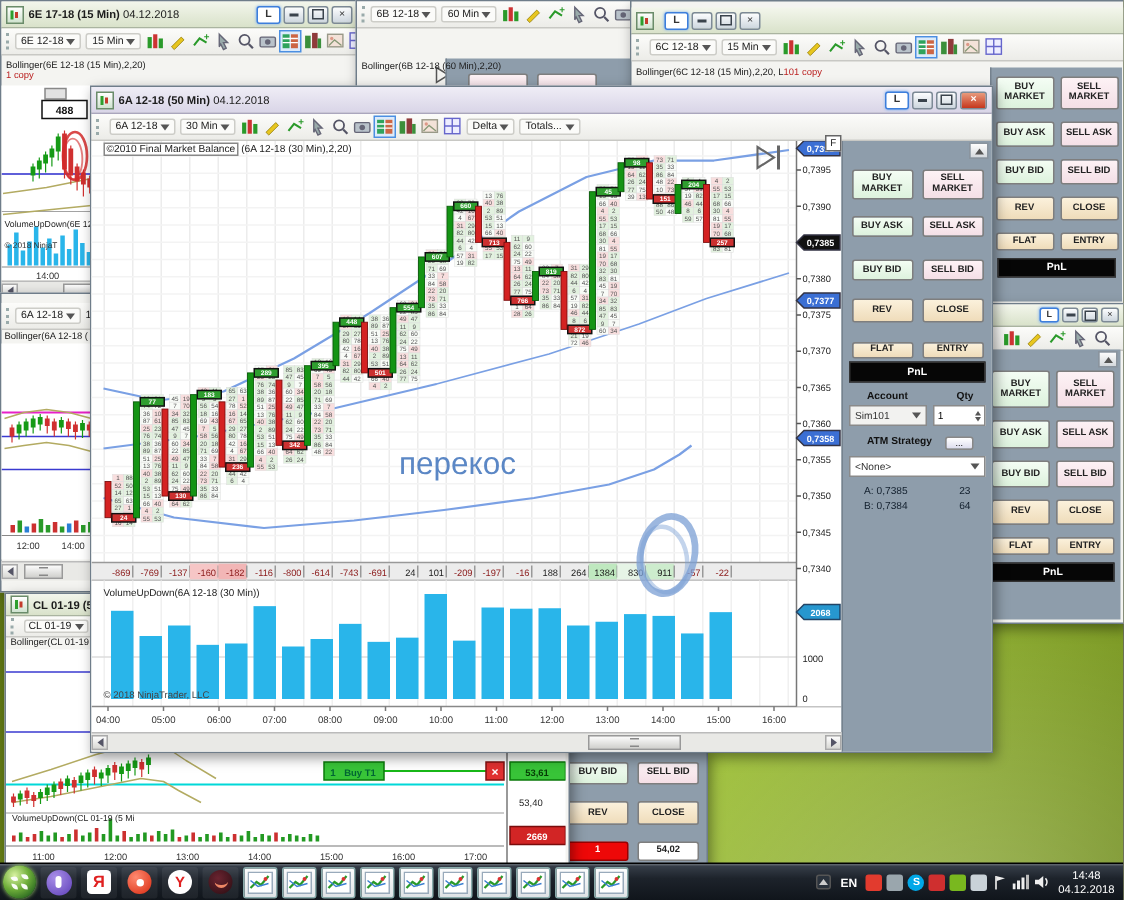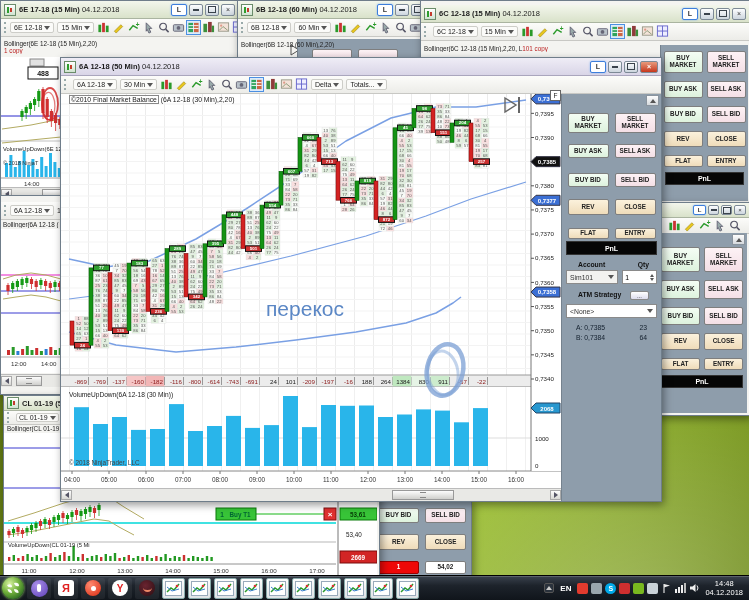--- a/index.html
+++ b/index.html
@@ -242,34 +242,20 @@
             <i></i>
           </span>
         </span>
       <span class="hs-arr">
           <i class="tri-r"></i>
         </span>
     </div>
   </div>
 
   <div class="win" id="win6b" style="left:237px;top:0;width:206px;height:60px;z-index:2;">
-    <div class="titlebar">
-      <span class="wicon"></span>
-      <span class="wtitle"><b>6B 12-18 (60 Min)</b>&nbsp;<span>04.12.2018</span></span>
-      <span class="wbtns">
-        <span class="wbtn link">L</span>
-        <span class="wbtn">
-            <span class="dash"></span>
-          </span>
-        <span class="wbtn">
-            <span class="maxg"></span>
-          </span>
-        <span class="wbtn">×</span>
-      </span>
-    </div>
     <div class="toolbar">
       <span class="grip"></span>
       <span class="tbox">
           <span>6B 12-18</span>
           <i class="tri-dn"></i>
         </span>
       <span class="tbox">
           <span>60 Min</span>
           <i class="tri-dn"></i>
         </span>
@@ -333,21 +319,20 @@
       </svg>
     <div style="position:absolute;left:59px;top:38px;width:146px;height:21px;background:#8e9dab;border-left:1px solid #75828e;">
       <span class="ob pink" style="position:absolute;left:14px;top:10px;width:40px;height:11px;"></span>
       <span class="ob pink" style="position:absolute;left:60px;top:10px;width:40px;height:11px;"></span>
     </div>
   </div>
 
   <div class="win" id="win6c" style="left:420px;top:0;width:328px;height:201px;z-index:3;">
     <div class="titlebar" style="margin-top:4px;">
       <span class="wicon"></span>
-      <span class="wtitle"><b>6C 12-18 (15 Min)</b>&nbsp;<span>04.12.2018</span></span>
       <span class="wbtns">
         <span class="wbtn link">L</span>
         <span class="wbtn">
             <span class="dash"></span>
           </span>
         <span class="wbtn">
             <span class="maxg"></span>
           </span>
         <span class="wbtn">×</span>
       </span>

